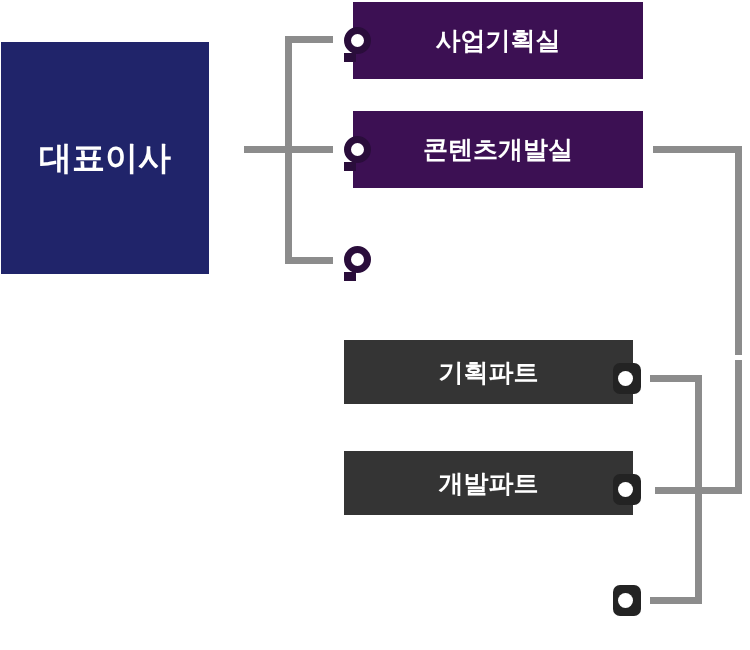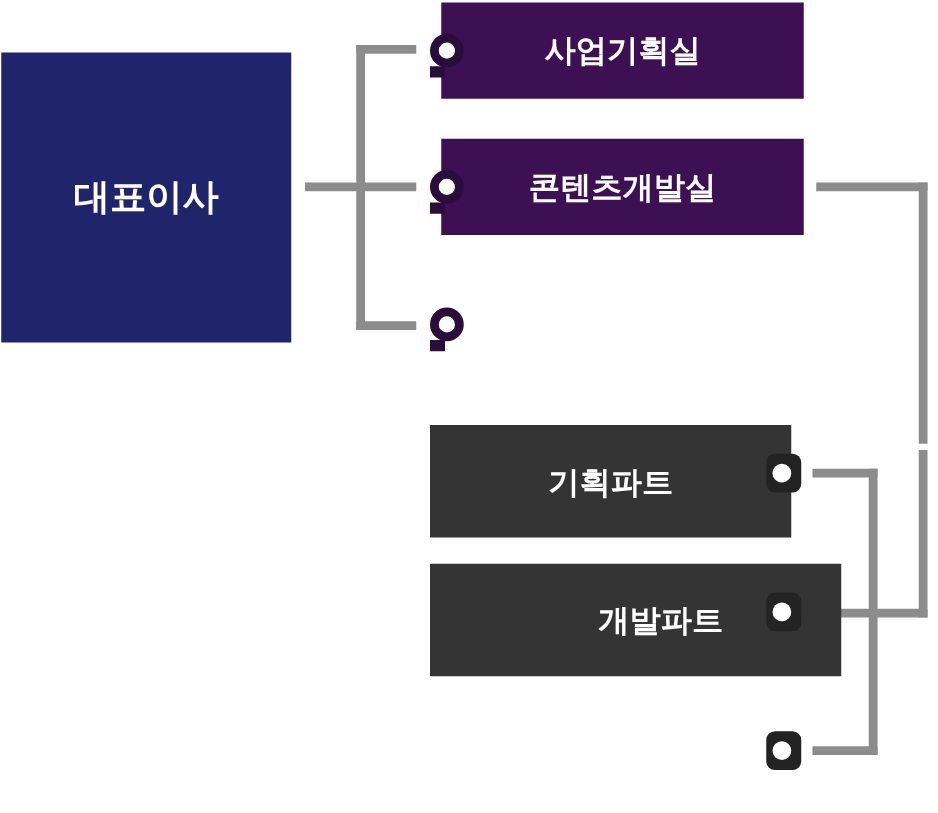--- a/index.html
+++ b/index.html
@@ -4,28 +4,28 @@
 <style>
   html,body{margin:0;padding:0;background:#fff;}
   .canvas{
     position:relative;width:750px;height:650px;background:var(--background,#fff);
     font-family:"Liberation Sans","DejaVu Sans",sans-serif;overflow:hidden;
   }
   .box{
     position:absolute;display:flex;align-items:center;justify-content:center;
     color:var(--text,#fff);font-weight:700;text-align:center;
   }
-  .ceo{left:1px;top:42px;width:232px;height:232px;background:var(--ceo-bg);font-size:29px;}
+  .ceo{left:1px;top:42px;width:208px;height:232px;background:var(--ceo-bg);font-size:33px;}
   .dept{left:353px;width:290px;height:77px;background:var(--dept-bg);font-size:25px;}
   .dept-1{top:2px;}
   .dept-2{top:111px;}
   .dept-3{top:221px;}
-  .part{left:344px;width:289px;height:90px;background:var(--part-bg);font-size:25px;}
+  .part{left:344px;width:289px;height:64px;background:var(--part-bg);font-size:25px;}
   .part-1{top:340px;}
-  .part-2{top:451px;padding-left:40px;}
+  .part-2{top:451px;}
   .part-3{top:562px;}
 
   
   .ln{position:absolute;background:var(--line);}
 
   
   .pin-dept{
     position:absolute;left:344px;width:27px;height:27px;box-sizing:border-box;
     border:7px solid var(--dept-ring);border-radius:50%;background:#fff;z-index:3;
   }

